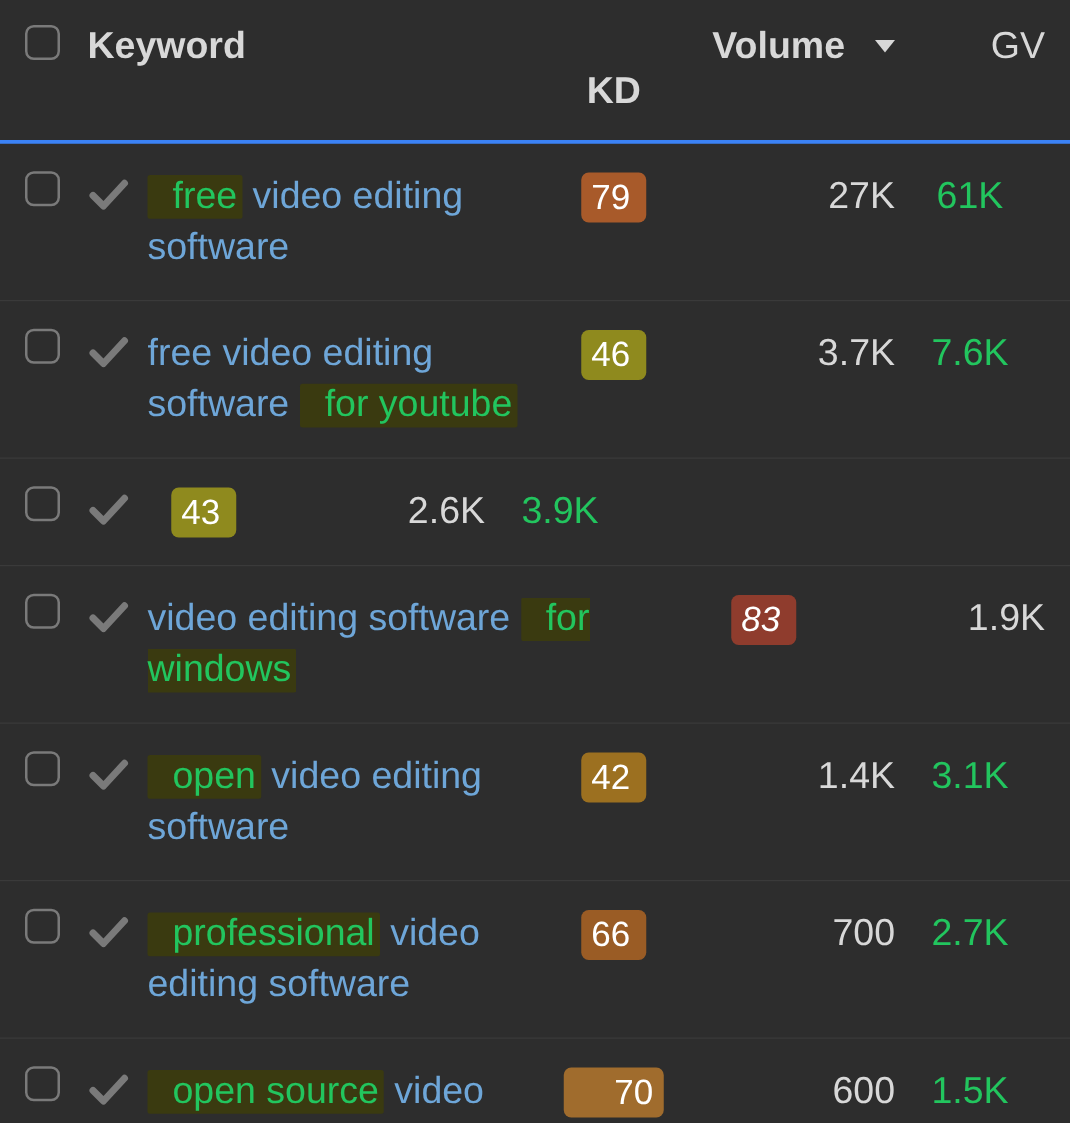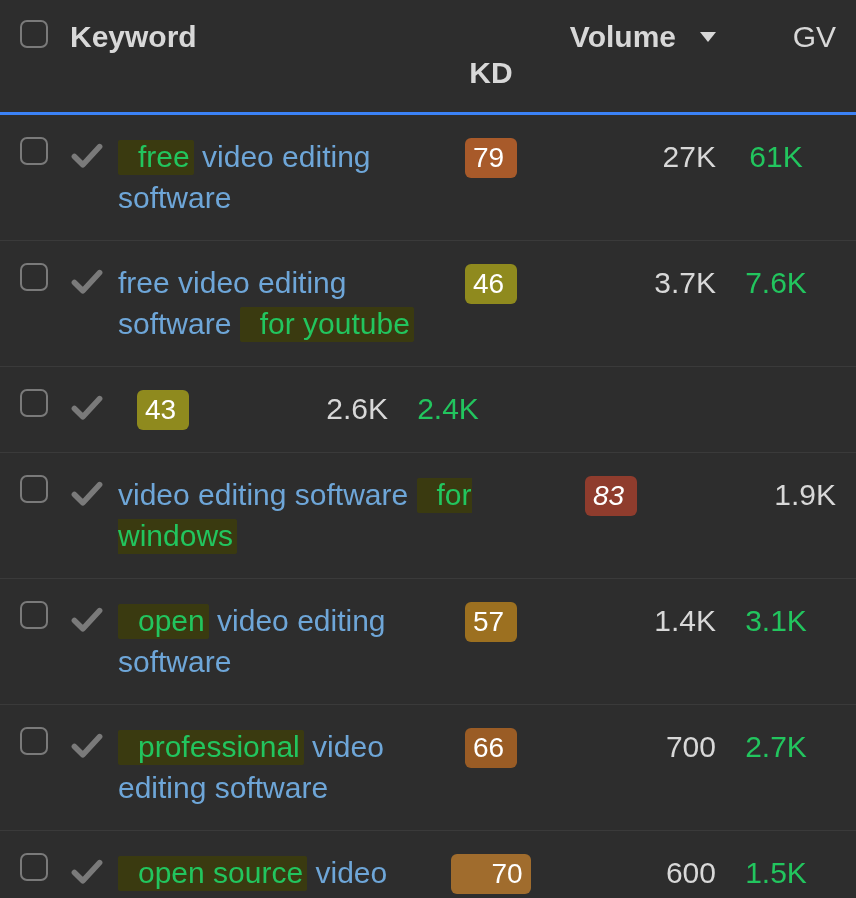--- a/index.html
+++ b/index.html
@@ -188,21 +188,21 @@
         <div class="col-checkbox">
           <div class="checkbox"></div>
         </div>
         <div class="col-check"><span class="checkmark"><svg width="34" height="28" viewBox="0 0 24 20" fill="none" stroke="currentColor" stroke-width="4" stroke-linecap="round" stroke-linejoin="round">
               <polyline points="3 11 9 17 21 4"></polyline>
             </svg></span></div>
         <div class="col-kd">
           <span class="kd-badge kd-olive">43</span>
         </div>
         <div class="col-volume">2.6K</div>
-        <div class="col-gv">2.4K</div>
+        <div class="col-gv">3.9K</div>
       </div>
       <div class="data-row">
         <div class="col-checkbox">
           <div class="checkbox"></div>
         </div>
         <div class="col-check"><span class="checkmark"><svg width="34" height="28" viewBox="0 0 24 20" fill="none" stroke="currentColor" stroke-width="4" stroke-linecap="round" stroke-linejoin="round">
               <polyline points="3 11 9 17 21 4"></polyline>
             </svg></span></div>
         <div class="col-keyword"><span>video editing software </span><span class="hl">for windows</span></div>
         <div class="col-kd">
@@ -212,21 +212,21 @@
       </div>
       <div class="data-row">
         <div class="col-checkbox">
           <div class="checkbox"></div>
         </div>
         <div class="col-check"><span class="checkmark"><svg width="34" height="28" viewBox="0 0 24 20" fill="none" stroke="currentColor" stroke-width="4" stroke-linecap="round" stroke-linejoin="round">
               <polyline points="3 11 9 17 21 4"></polyline>
             </svg></span></div>
         <div class="col-keyword"><span class="hl">open</span><span> video editing software</span></div>
         <div class="col-kd">
-          <span class="kd-badge kd-amber">57</span>
+          <span class="kd-badge kd-amber">42</span>
         </div>
         <div class="col-volume">1.4K</div>
         <div class="col-gv">3.1K</div>
       </div>
       <div class="data-row">
         <div class="col-checkbox">
           <div class="checkbox"></div>
         </div>
         <div class="col-check"><span class="checkmark"><svg width="34" height="28" viewBox="0 0 24 20" fill="none" stroke="currentColor" stroke-width="4" stroke-linecap="round" stroke-linejoin="round">
               <polyline points="3 11 9 17 21 4"></polyline>

